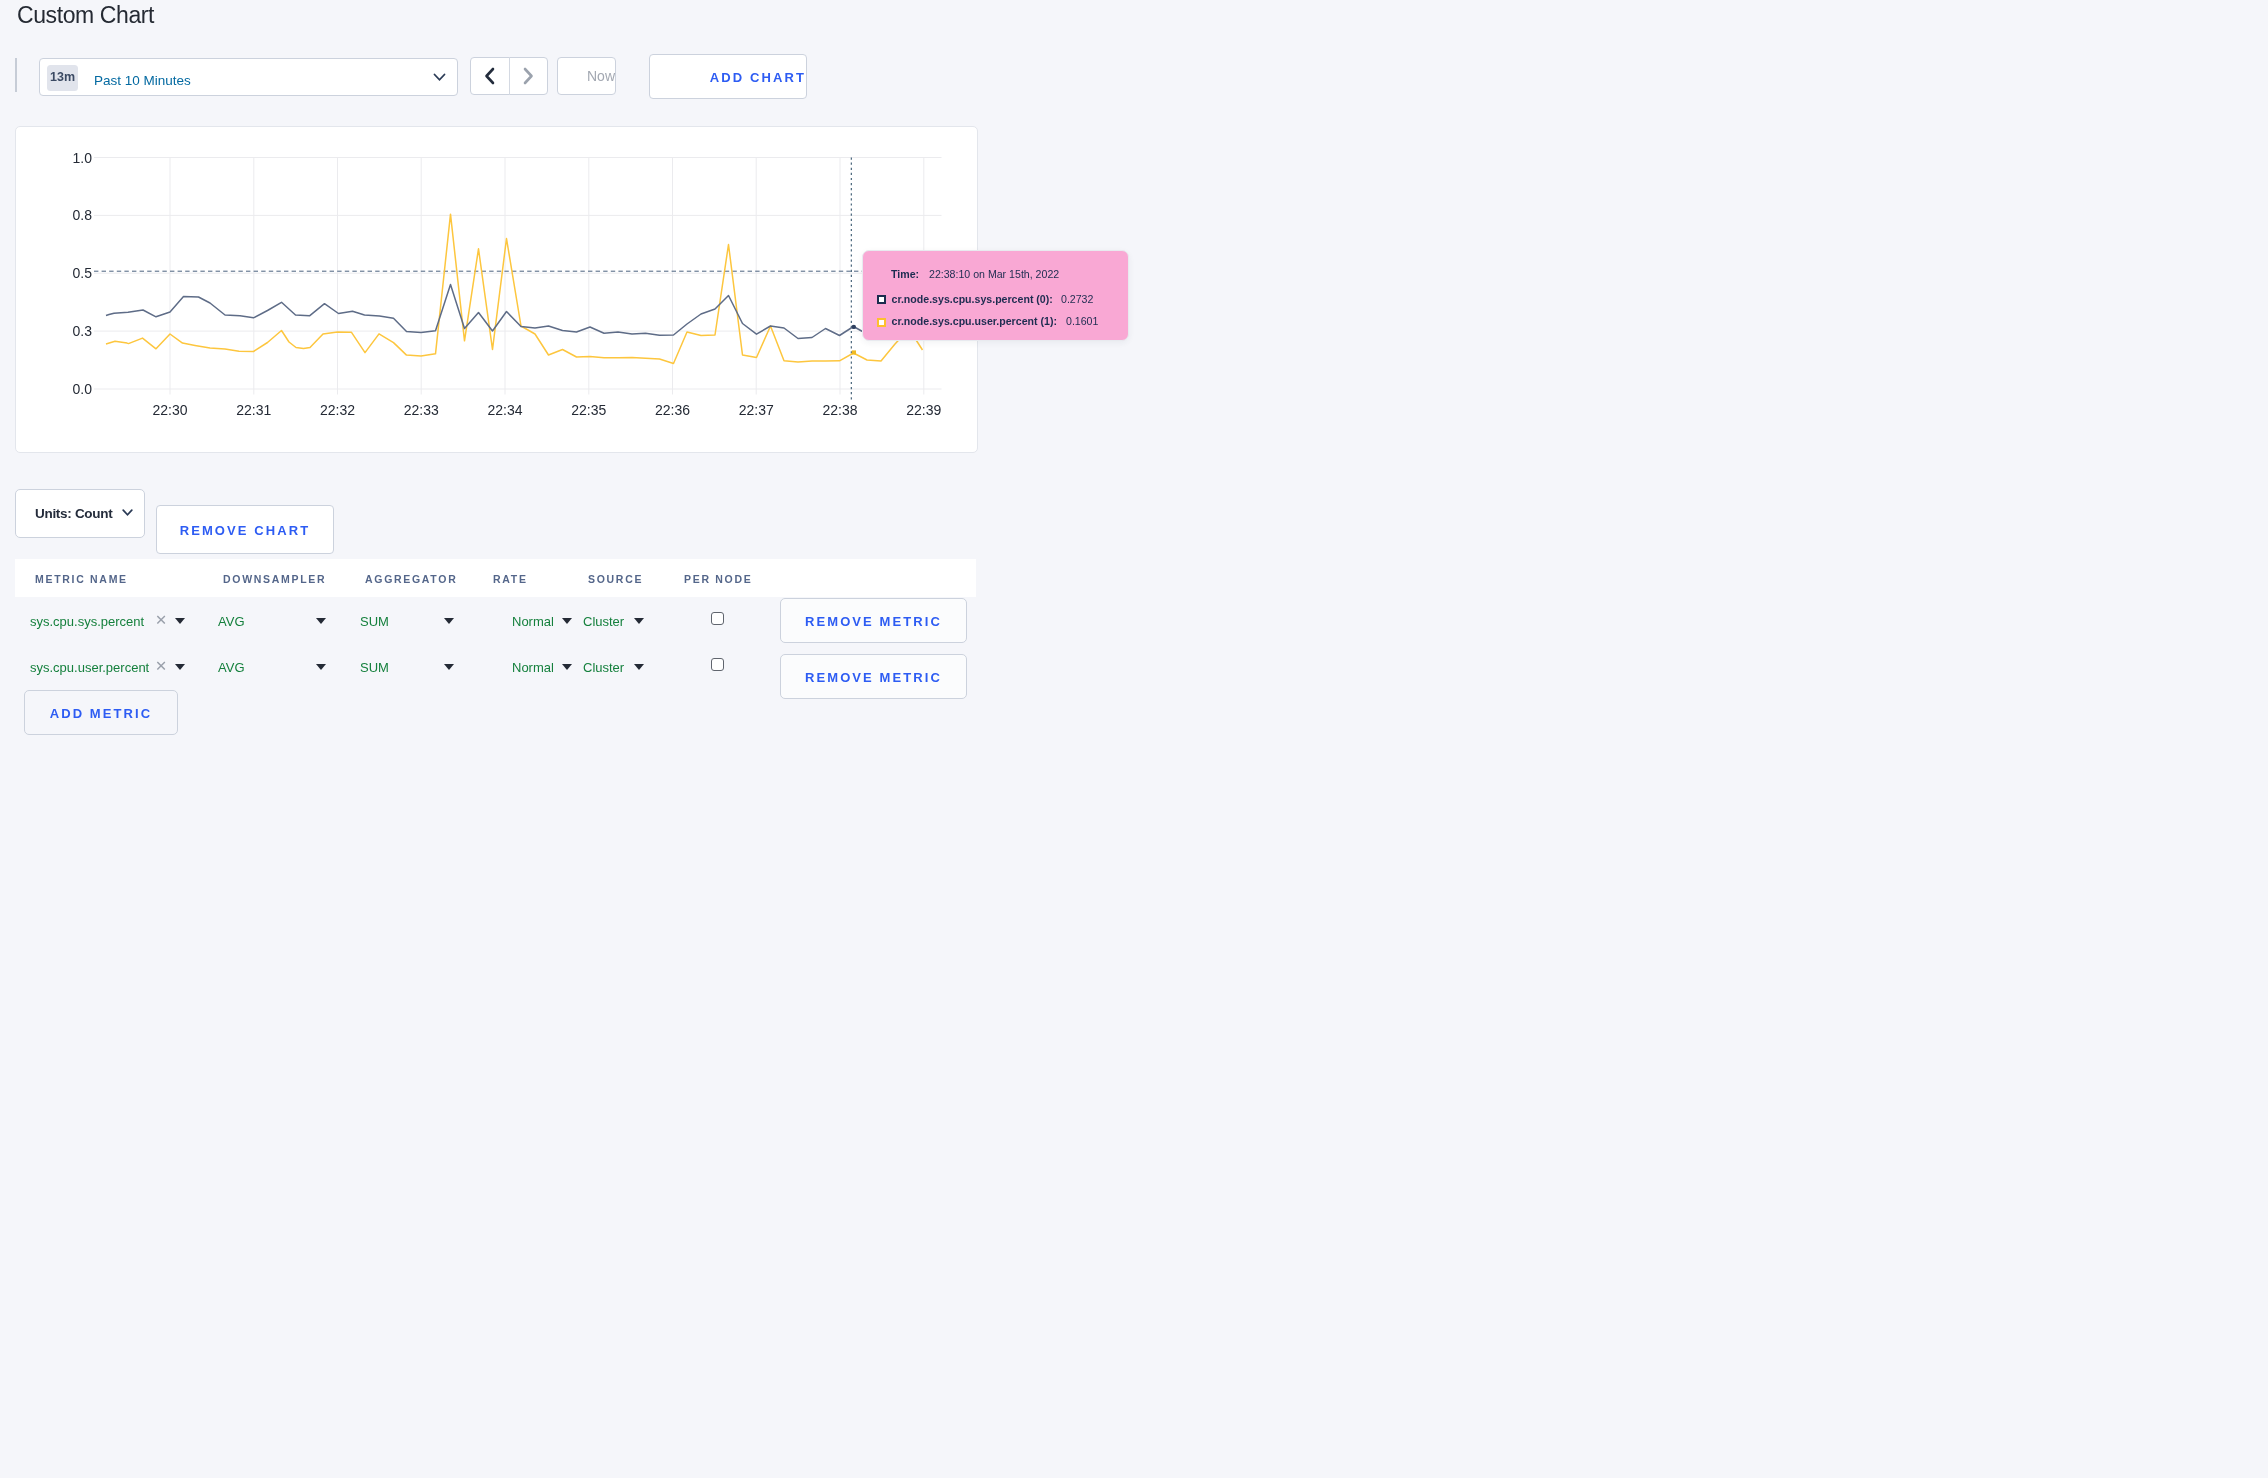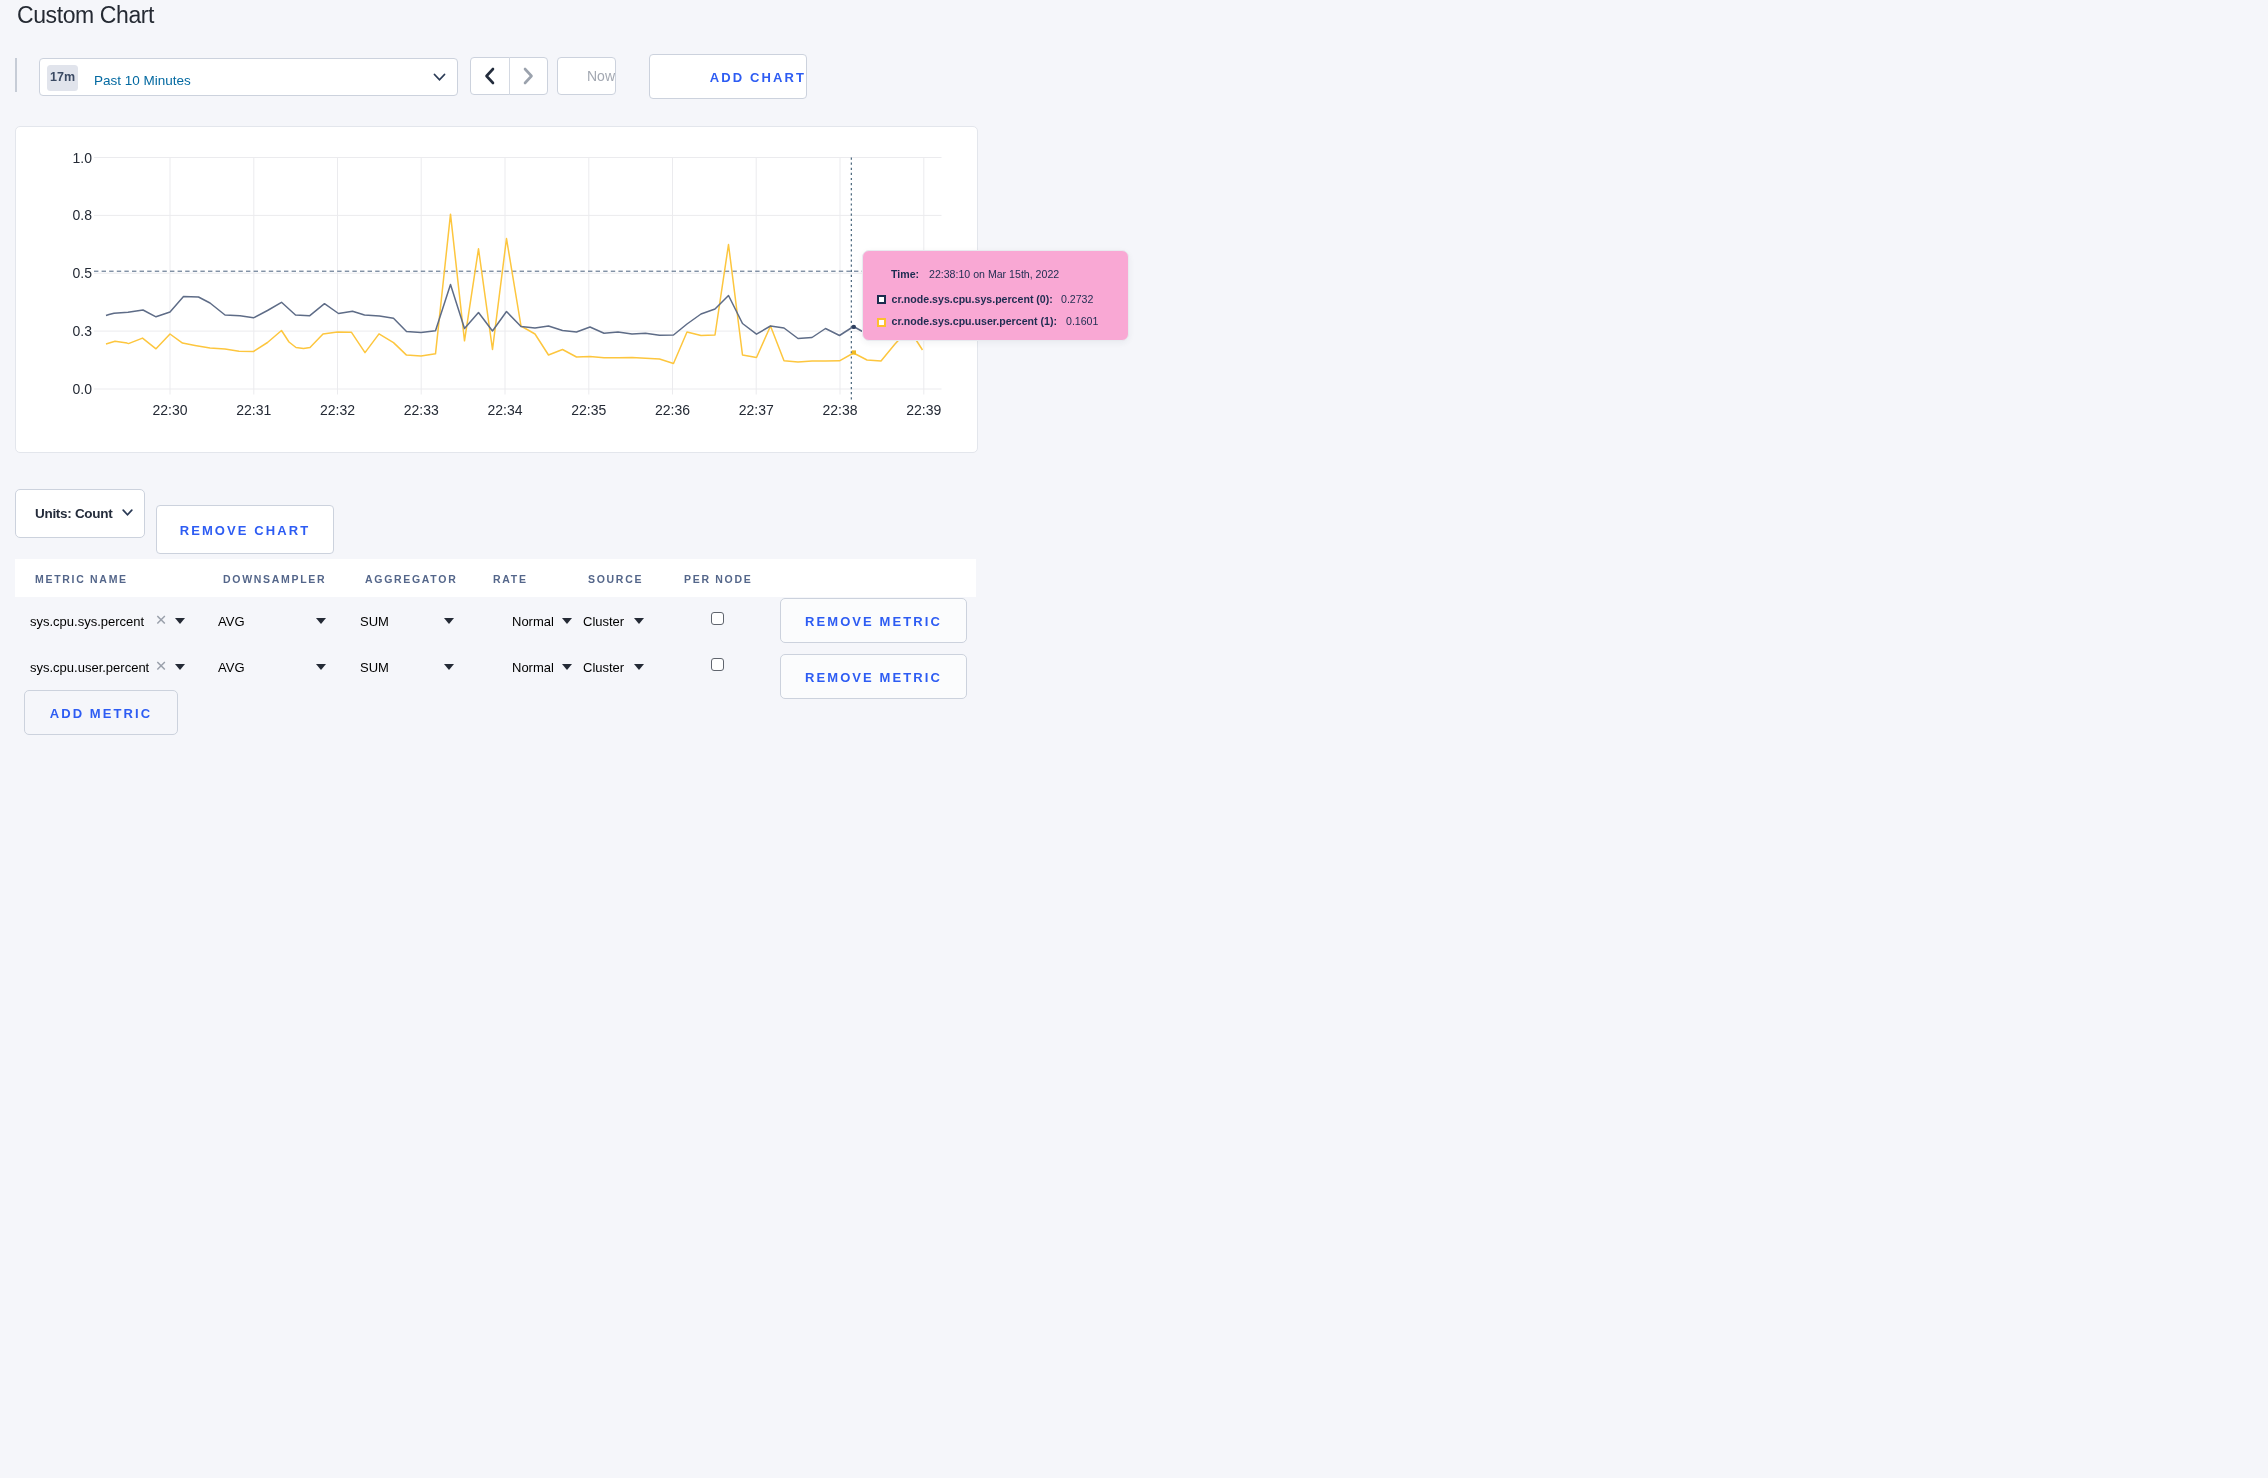--- a/index.html
+++ b/index.html
@@ -32,35 +32,35 @@
   
   #units { left:15px; top:489px; width:130px; height:49px; border-radius:5px; }
   #unitstext { left:35px; top:489px; height:49px; line-height:49px; font-size:13.5px; letter-spacing:-0.3px; font-weight:700; color:#242c3b; }
   #unitschev { left:122px; top:509px; }
   #removechart { left:156px; top:489px; width:178px; height:49px; text-align:center; line-height:48px;margin-top:16px; }
   .btntext2 { color:#2d5cf3; font-weight:700; letter-spacing:2.1px; font-size:13px; }
 
   
   #thead { left:15px; top:559px; width:961px; height:38px; background:#fff; }
   .th { position:absolute; top:572.5px; font-size:10.5px; font-weight:700; letter-spacing:1.7px; color:#54668a; }
-  .cell { position:absolute; font-size:13px; color:#000000; }
+  .cell { position:absolute; font-size:13px; color:#15803d; }
   .tri { position:absolute; width:0; height:0; border-left:5.5px solid transparent; border-right:5.5px solid transparent; border-top:6.5px solid #242a35; }
   .xmark { position:absolute; color:#9aa0ab; font-size:14.5px; }
   .cb { position:absolute; width:13px; height:13px; border:1.4px solid #60656e; border-radius:3px; background:#fff; }
   .rmbtn { position:absolute; left:780px; width:187px; height:45px; background:#fbfcfd; border:1px solid #ccd2dd; border-radius:5px; text-align:center; line-height:44px; }
   #addmetric { left:24px; top:690px; width:154px; height:45px; border:1px solid #ccd2dd; border-radius:5px; text-align:center; line-height:44px; }
 </style>
 </head>
 <body>
 <div id="page">
   <h1 class="abs">Custom Chart</h1>
 
   <div id="vbar" class="abs"></div>
   <div id="dd" class="abs box"></div>
-  <div id="badge" class="abs">17m</div>
+  <div id="badge" class="abs">13m</div>
   <div id="ddtext" class="abs">Past 10 Minutes</div>
   <svg id="ddchev" class="abs" width="13" height="9" viewBox="0 0 13 9">
       <path d="M1.5 1.5 L6.5 6.8 L11.5 1.5" fill="none" stroke="#2a3a55" stroke-width="1.8" stroke-linecap="round"></path>
     </svg>
 
   <div id="arrows" class="abs box"></div>
   <div id="arrowdiv" class="abs"></div>
   <svg class="abs" style="left:483px;top:67px" width="13" height="18" viewBox="0 0 13 18">
       <path d="M10 2 L3.5 9 L10 16" fill="none" stroke="#232c3c" stroke-width="2.6" stroke-linecap="round" stroke-linejoin="round"></path>
     </svg>

